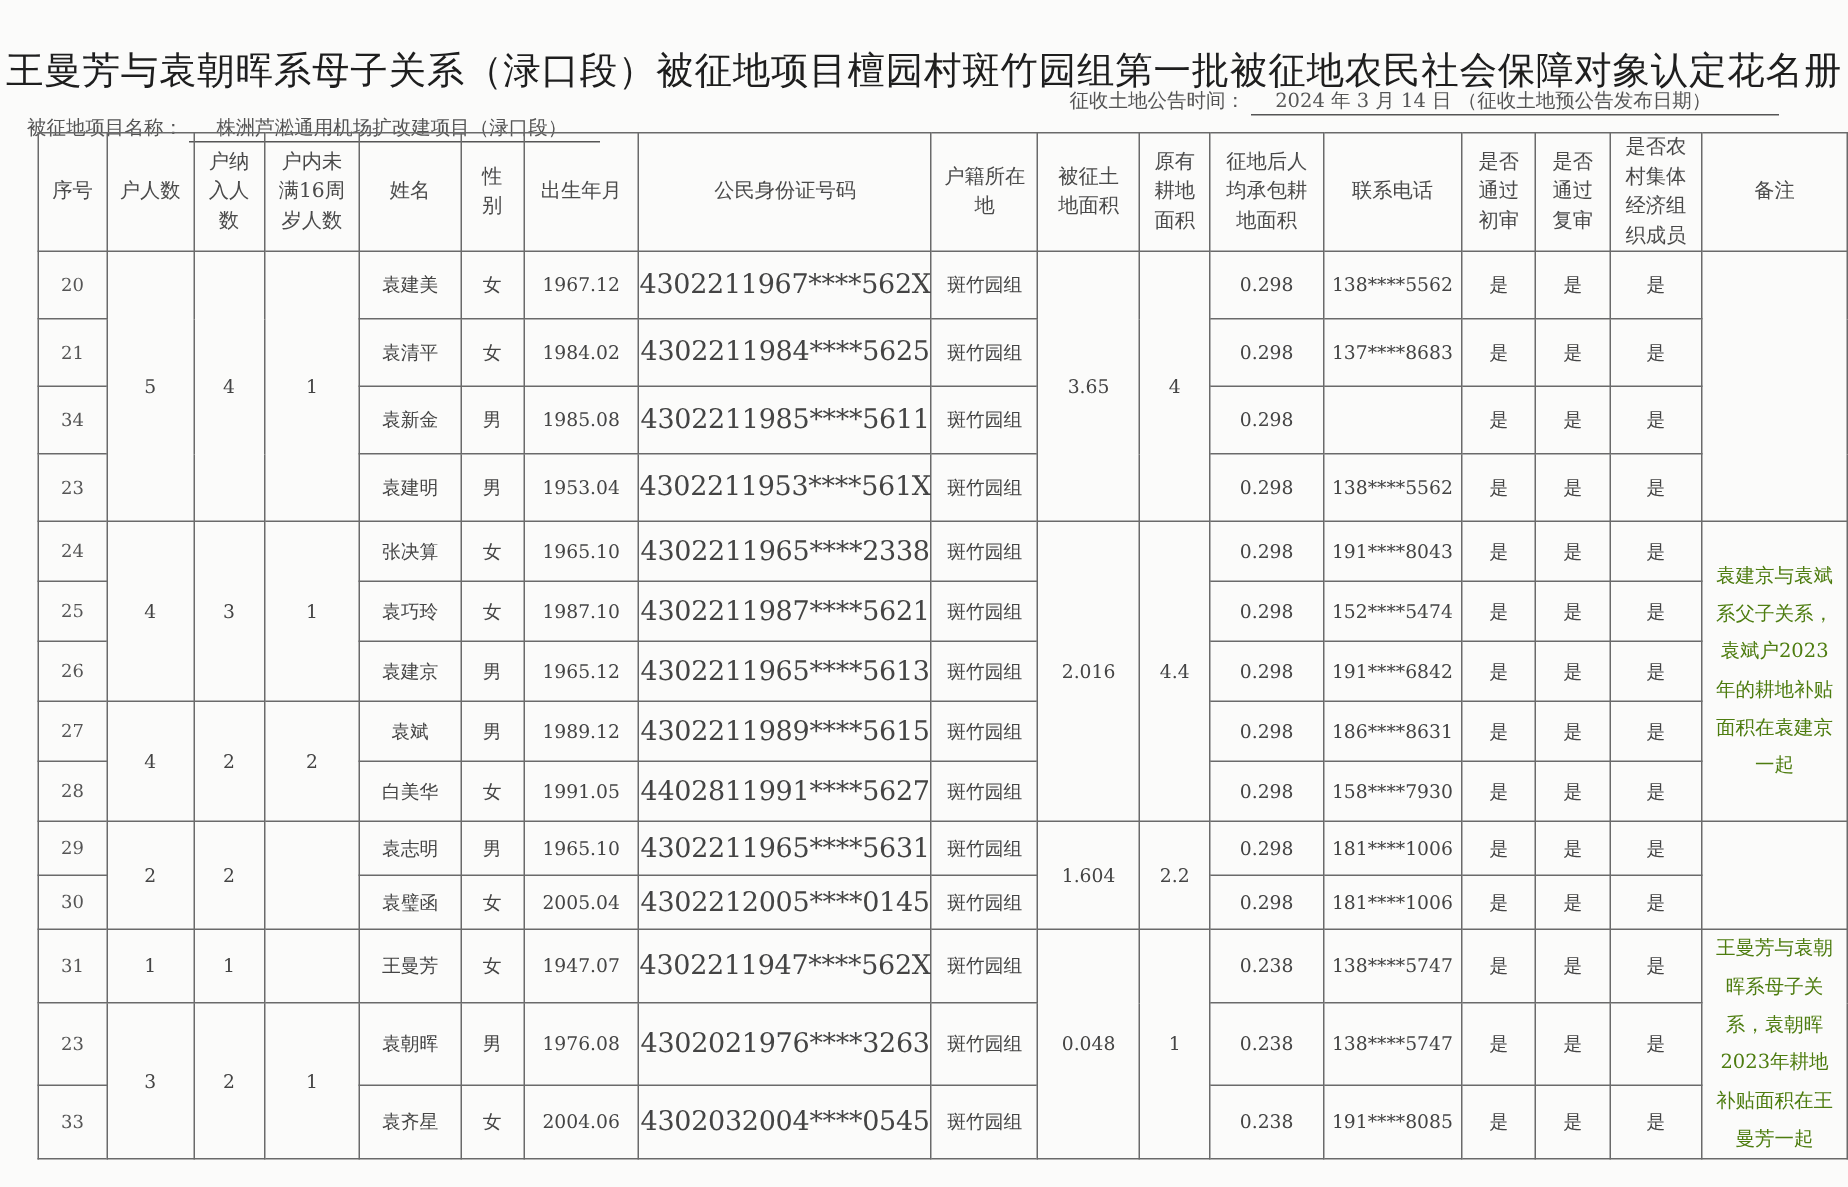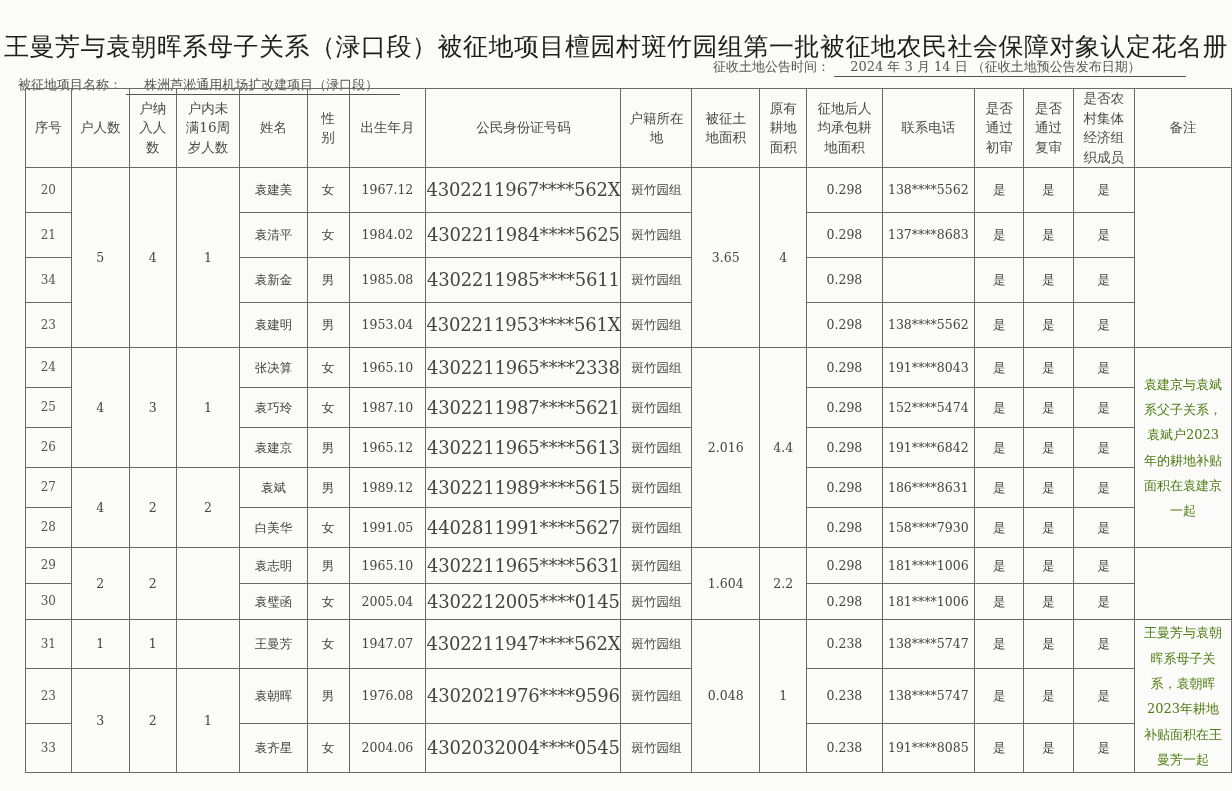--- a/index.html
+++ b/index.html
@@ -295,21 +295,21 @@
     </tr>
 
     <tr style="height:49px">
       <td class="seq">23</td>
       <td rowspan="2">3</td>
       <td rowspan="2">2</td>
       <td rowspan="2">1</td>
       <td>袁朝晖</td>
       <td>男</td>
       <td>1976.08</td>
-      <td class="id">4302021976****9596</td>
+      <td class="id">4302021976****3263</td>
       <td>斑竹园组</td>
       <td>0.238</td>
       <td>138****5747</td>
       <td>是</td>
       <td>是</td>
       <td>是</td>
     </tr>
 
     <tr style="height:49px">
       <td class="seq">33</td>

